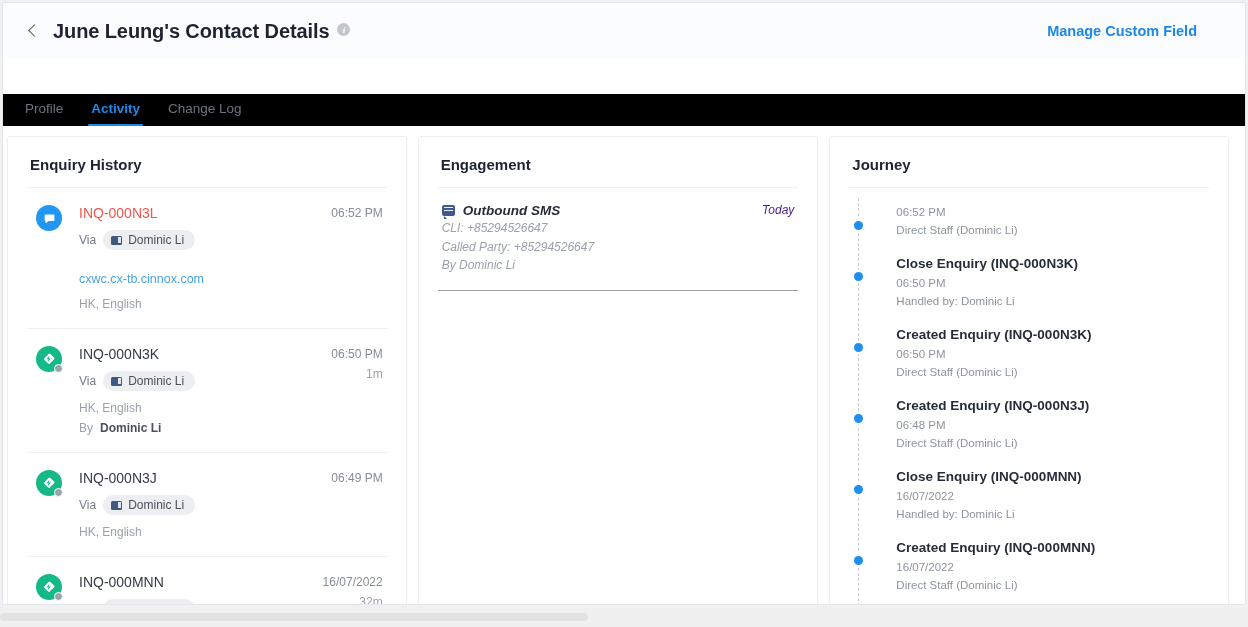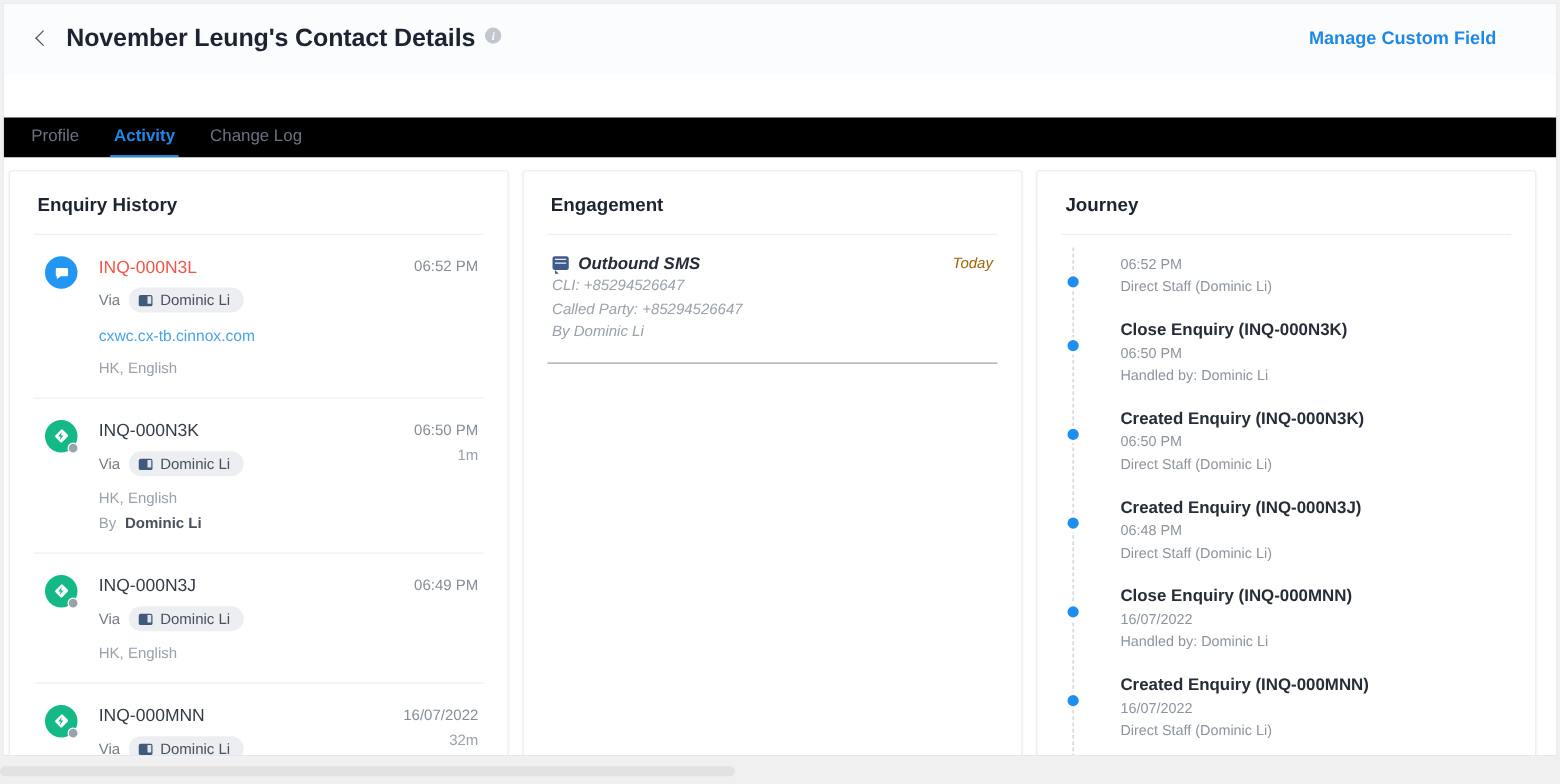--- a/index.html
+++ b/index.html
@@ -208,21 +208,21 @@
   }
   .chip-icon::after {
     content: "";
     position: absolute;
     left: 6.5px; top: 1.5px;
     width: 3px; height: 6px;
     background: #ffffff;
     opacity: 0.85;
   }
   .enq-link {
-    margin-top: 11px;
+    margin-top: 21px;
     font-size: 12.5px;
     color: #4aa3e8;
     cursor: pointer;
     line-height: 16px;
   }
   .enq-meta {
     margin-top: 9px;
     font-size: 12px;
     color: #9aa1aa;
     line-height: 17px;
@@ -297,21 +297,21 @@
   .eng-line {
     font-size: 12px;
     color: #9aa1aa;
     line-height: 16.5px;
     margin-top: 2px;
   }
   .eng-line:first-of-type { margin-top: 7px; }
   .eng-when {
     flex: none;
     font-size: 12px;
-    color: #a16207;
+    color: #4c1d95;
     white-space: nowrap;
   }
 
   
   .journey-list {
     position: relative;
     padding: 14px 19px 0 19px;
   }
   .journey-line {
     position: absolute;
@@ -364,21 +364,21 @@
   }
 </style>
 </head>
 <body>
 
 <div class="app-frame">
 
   <div class="header">
     <div class="back-chevron"></div>
     <div class="page-title">
-      <span>November Leung's Contact Details</span><span class="info-icon">i</span>
+      <span>June Leung's Contact Details</span><span class="info-icon">i</span>
     </div>
     <div class="manage-link">Manage Custom Field</div>
   </div>
 
   <div class="tabbar">
     <div class="tab">Profile</div>
     <div class="tab active">Activity</div>
     <div class="tab">Change Log</div>
   </div>
 

